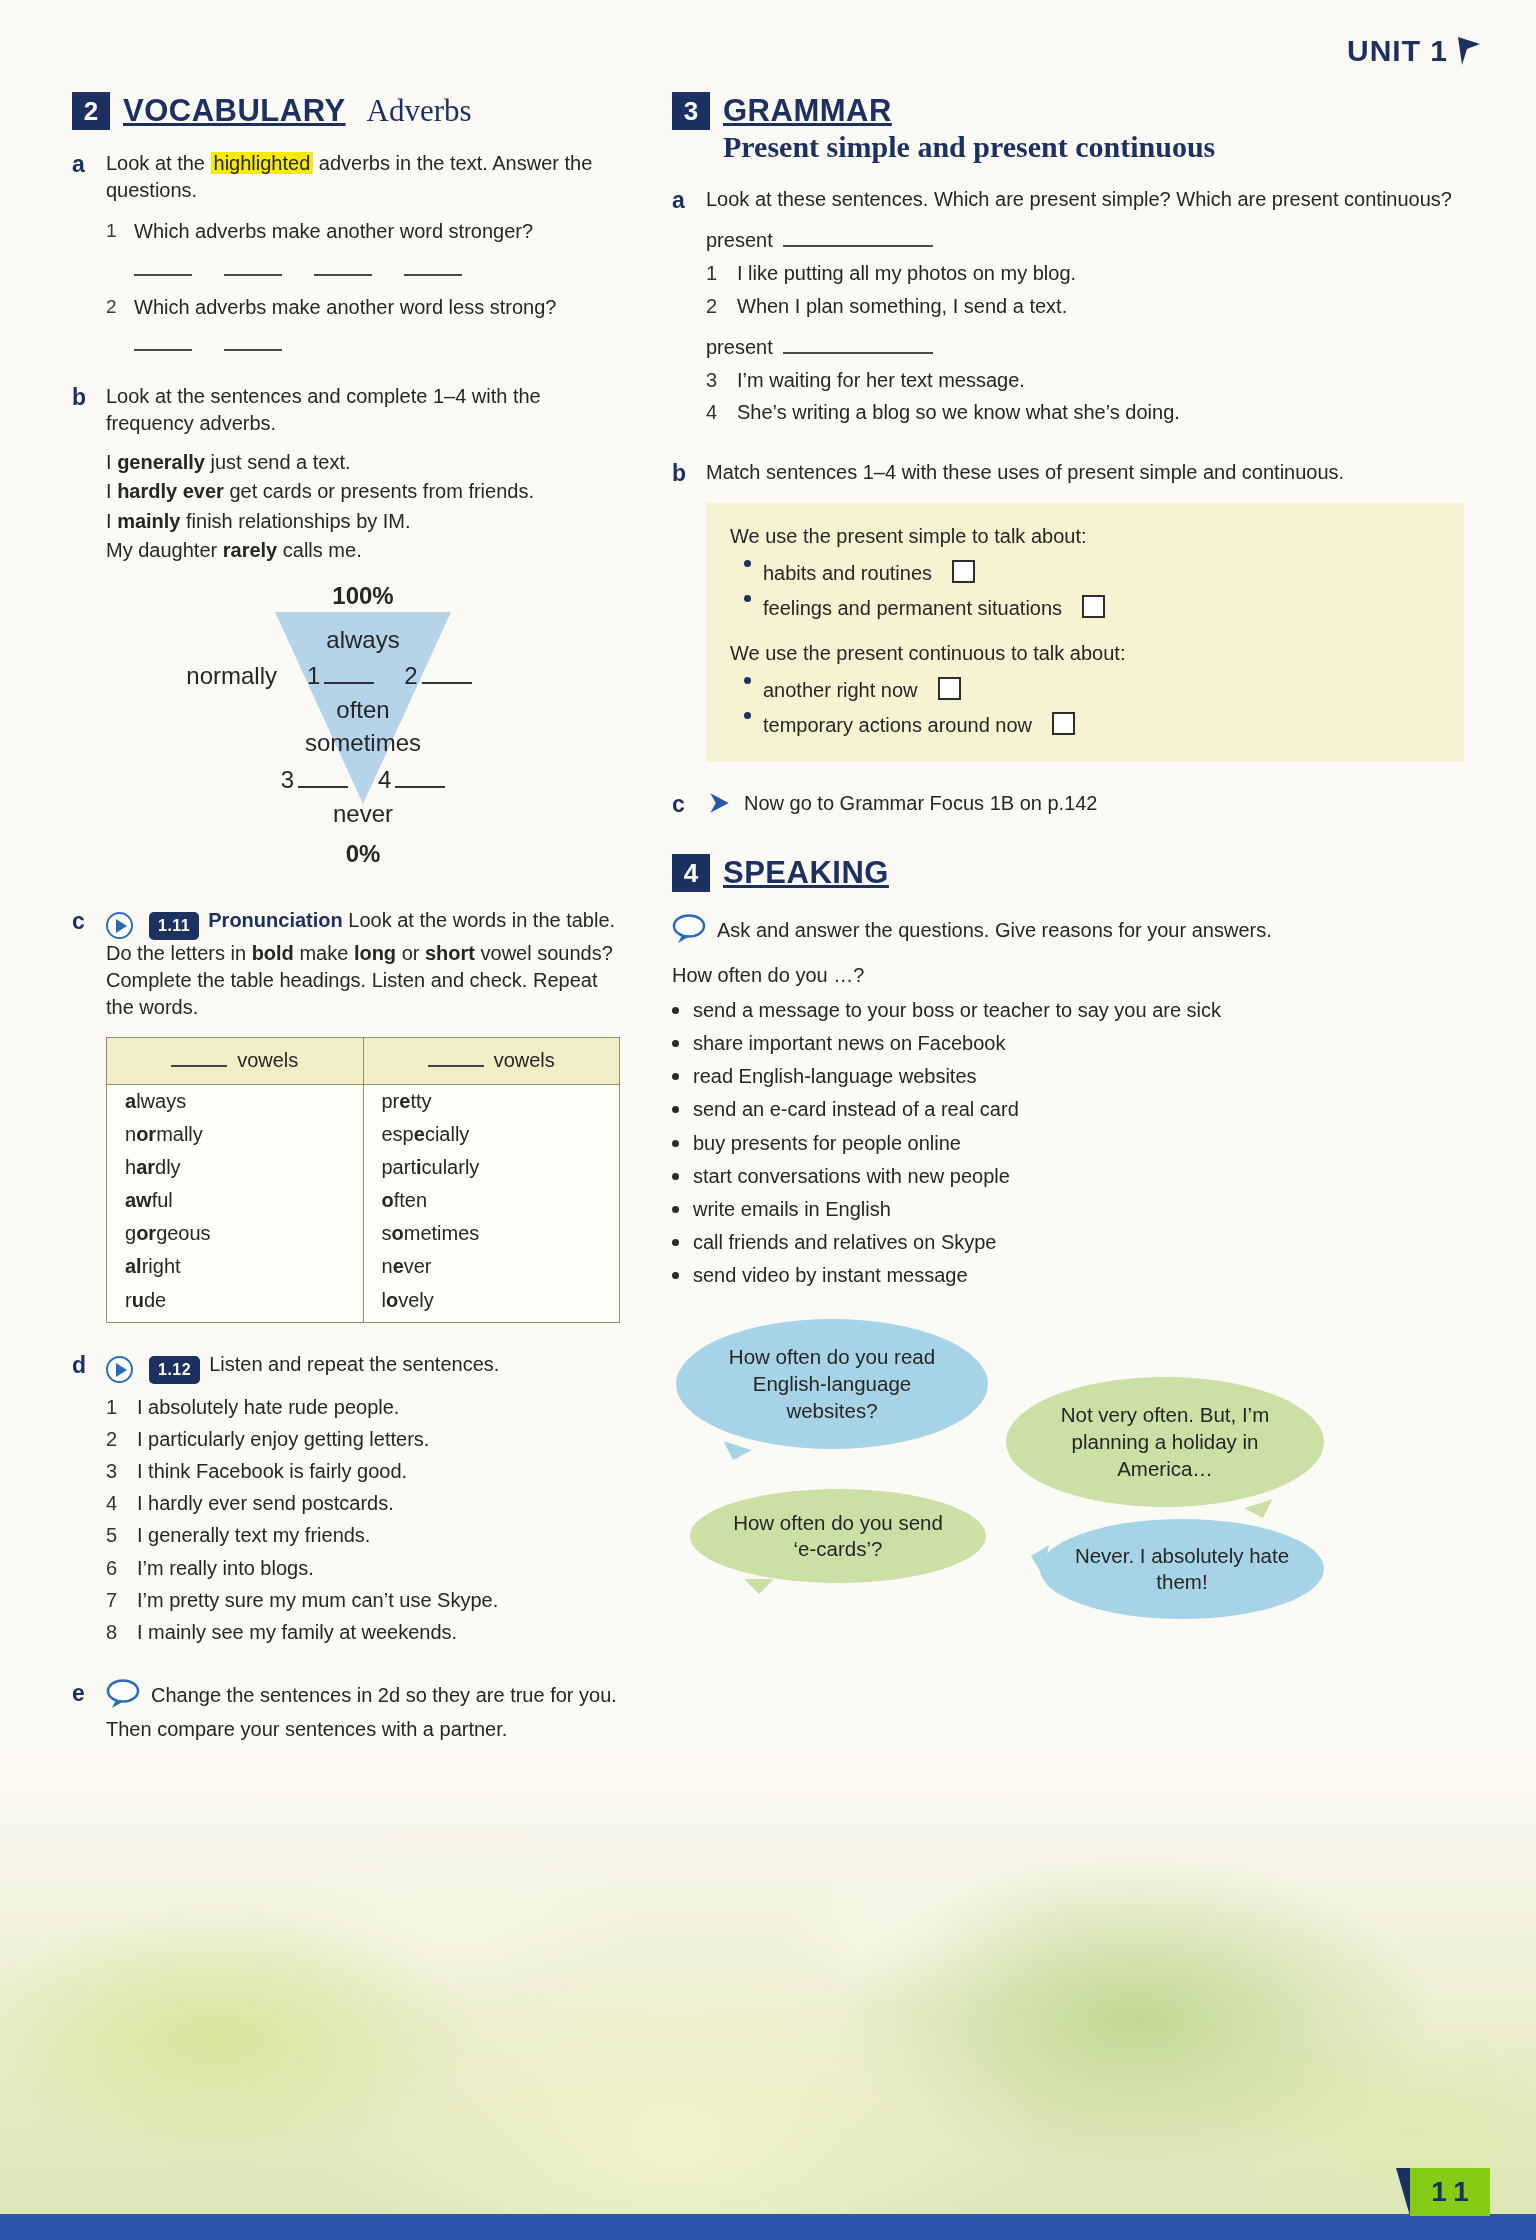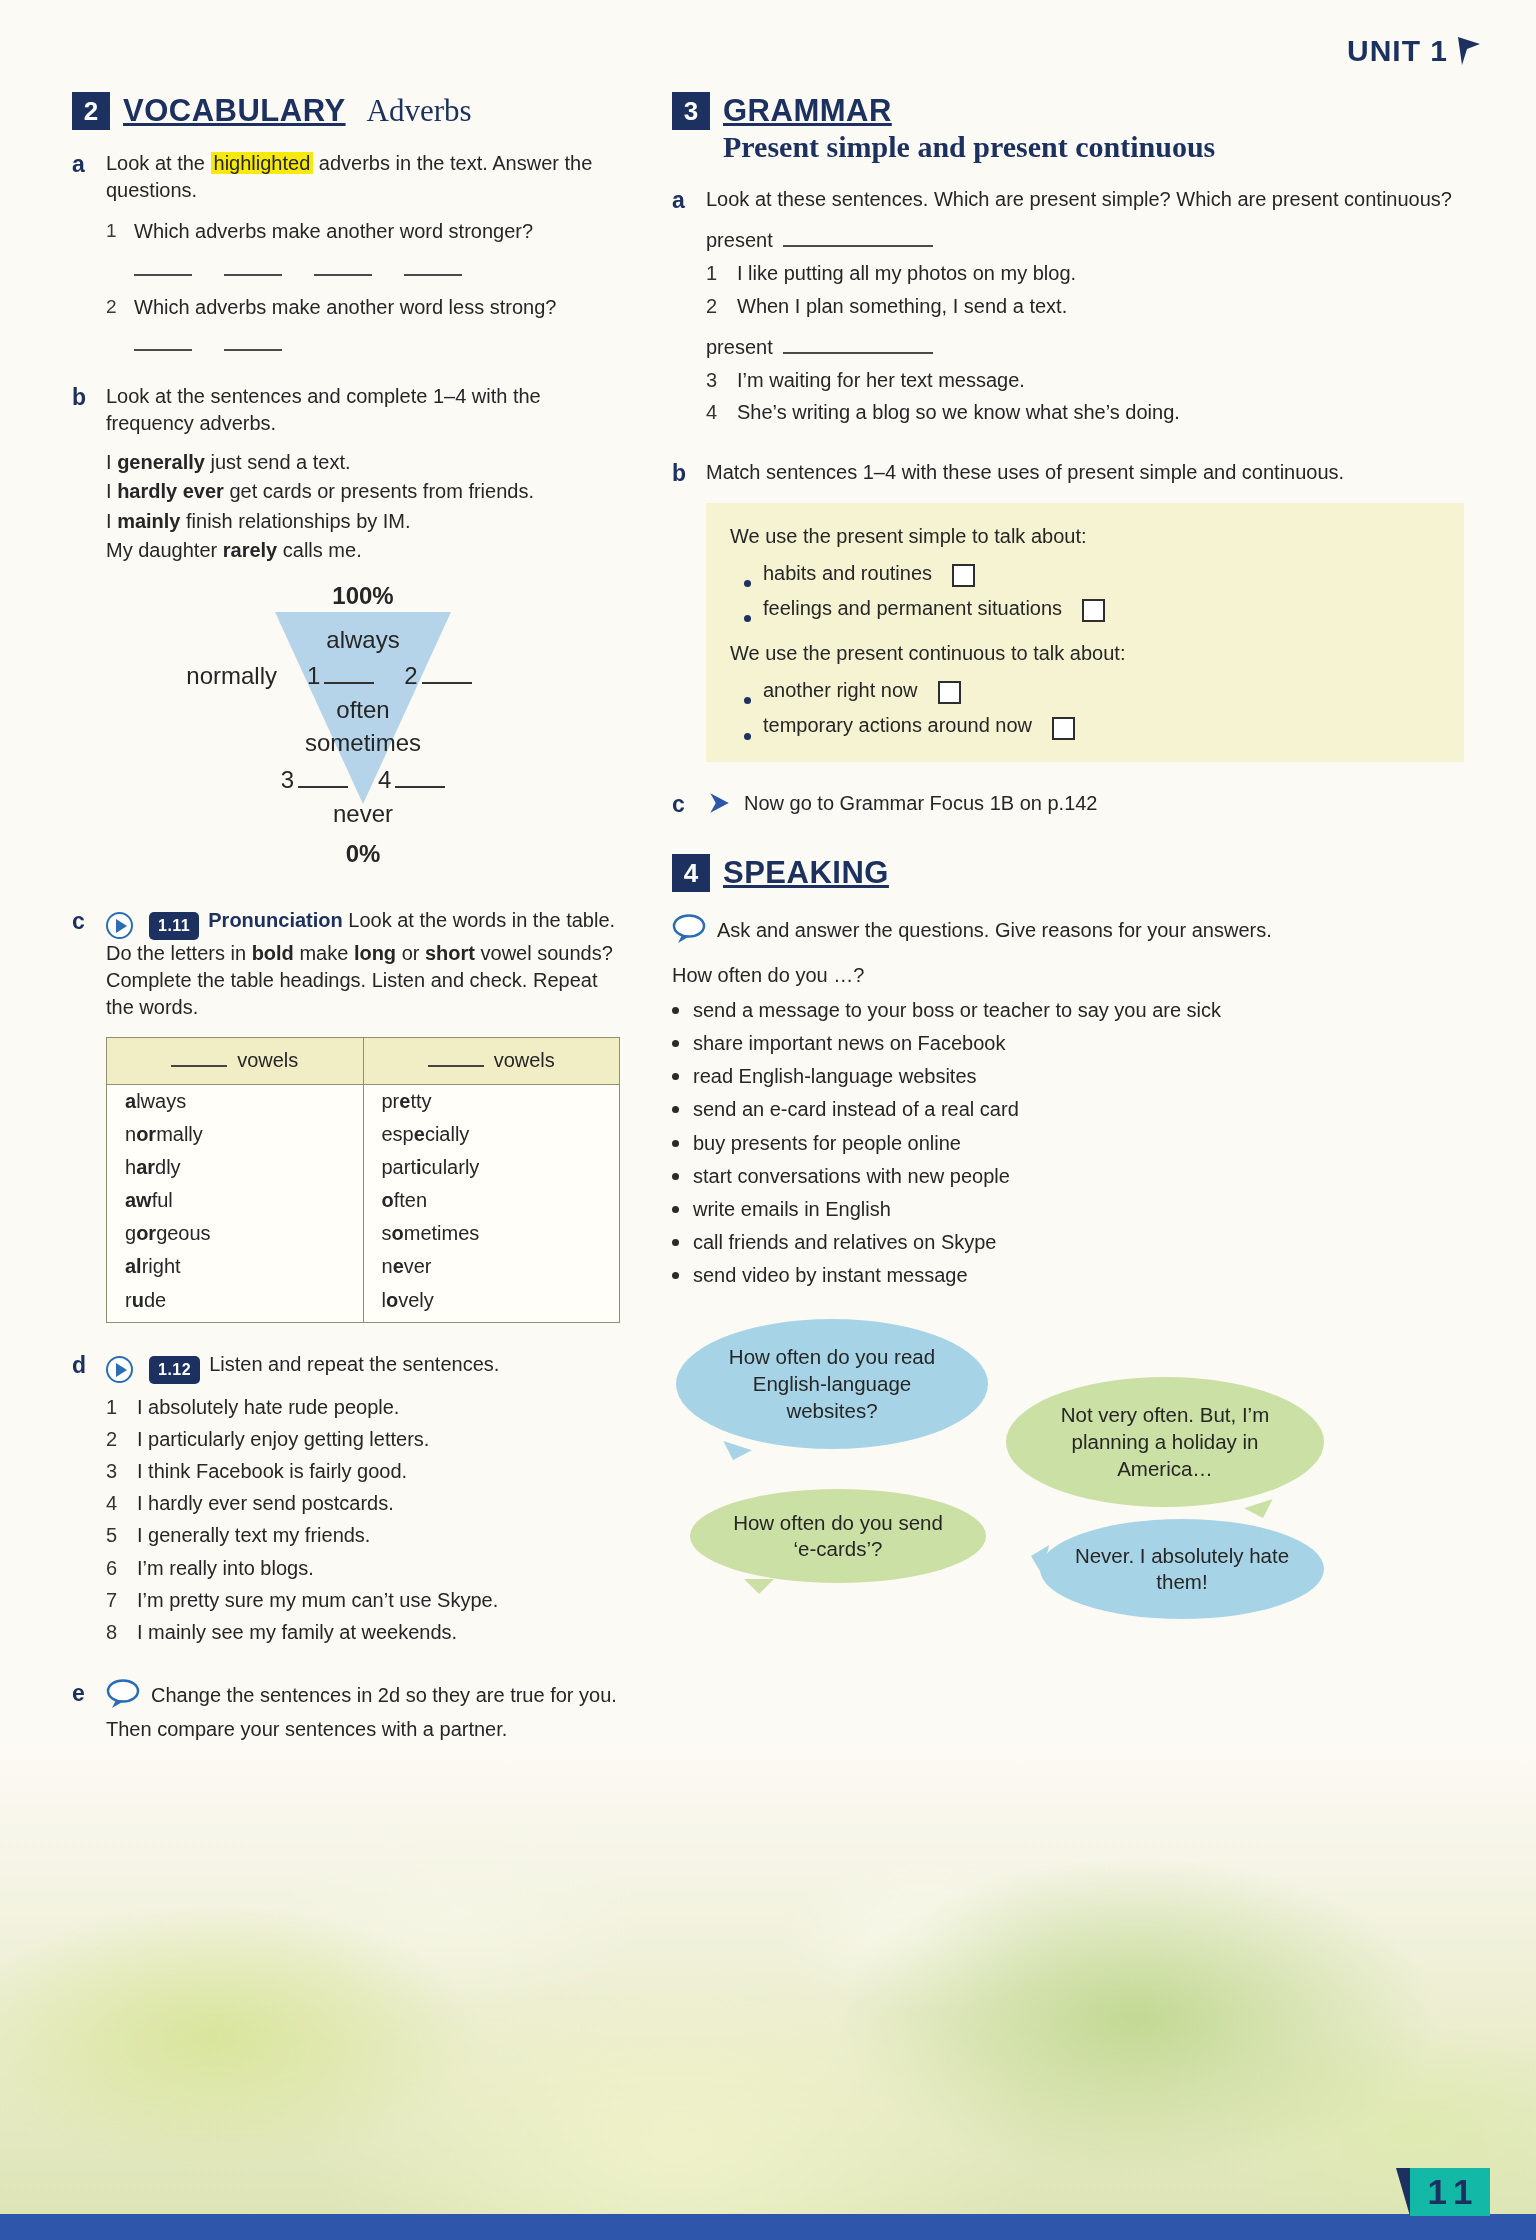--- a/index.html
+++ b/index.html
@@ -78,21 +78,21 @@
 
   
   .speech-ic { display: inline-block; vertical-align: -7px; margin-right: 9px; }
 
   
   .g-label-line { margin: 14px 0 6px !important; }
   .g-blank { display: inline-block; width: 150px; border-bottom: 2px solid #4a4a4a; height: 14px; margin-left: 10px; }
   .gbox { background: #f6f3d2; padding: 20px 24px 14px; margin-top: 16px; }
   .gbox p { margin: 0 0 10px; }
   .gbox ul { list-style: none; margin: 0 0 18px; padding: 0; }
-  .gbox li { display: flex; align-items: flex-end; gap: 12px; margin: 8px 0 8px 14px; }
+  .gbox li { display: flex; align-items: flex-start; gap: 12px; margin: 8px 0 8px 14px; }
   .bullet { width: 7px; height: 7px; border-radius: 50%; background: #1d3160; flex: none; }
   .checkbox { width: 23px; height: 23px; border: 2px solid #2e2e2e; background: #fff; flex: none; margin-left: 8px; }
   .goto { display: flex; align-items: center; gap: 12px; }
 
   
   .sp-list { list-style: none; padding: 0; margin: 8px 0 0; font-size: 20px; }
   .sp-list li { display: flex; gap: 14px; margin: 6px 0; }
   .dot { width: 7px; height: 7px; border-radius: 50%; background: #2a2a2a; margin-top: 10px; flex: none; }
   .how-often { margin: 10px 0 2px !important; font-size: 20px; }
 
@@ -116,23 +116,23 @@
     background:
       radial-gradient(ellipse 380px 190px at 14% 62%, rgba(215,228,150,.9), transparent 70%),
       radial-gradient(ellipse 520px 260px at 44% 86%, rgba(240,243,202,.95), transparent 70%),
       radial-gradient(ellipse 430px 230px at 74% 58%, rgba(184,211,132,.8), transparent 70%),
       radial-gradient(ellipse 300px 150px at 92% 82%, rgba(222,234,176,.9), transparent 70%),
       radial-gradient(ellipse 260px 140px at 30% 35%, rgba(246,246,230,.85), transparent 70%),
       radial-gradient(ellipse 200px 110px at 60% 40%, rgba(250,250,238,.7), transparent 70%),
       linear-gradient(180deg, rgba(252,250,244,0) 0%, rgba(243,243,226,.85) 28%, #e9ecc9 68%, #dde4b6 100%);
   }
   .bottombar { position: absolute; left: 0; right: 0; bottom: 0; height: 26px; background: #2e57ab; z-index: 2; }
-  .pagenum-tab { position: absolute; right: 46px; bottom: 24px; width: 80px; height: 48px; background: #14b8a6;
+  .pagenum-tab { position: absolute; right: 46px; bottom: 24px; width: 80px; height: 48px; background: #84cc16;
                  z-index: 4; display: flex; align-items: center; justify-content: center;
-                 font-weight: bold; color: #1d3160; font-size: 35px; letter-spacing: 8px; padding-left: 8px; }
+                 font-weight: bold; color: #1d3160; font-size: 28px; letter-spacing: 8px; padding-left: 8px; }
   .pagenum-tab::before { content: ""; position: absolute; left: -14px; top: 0; width: 0; height: 0;
                  border-top: 48px solid #1d3160; border-left: 14px solid transparent; }
 </style>
 </head>
 <body>
 
 <div class="page">
 
   <div class="unit-tag">
     <span class="unit-label">UNIT 1</span>

